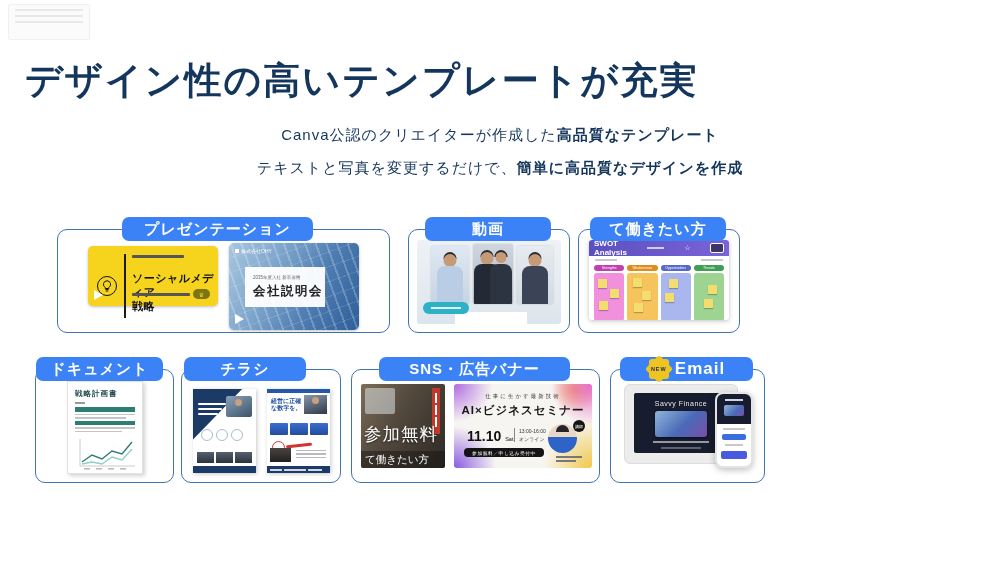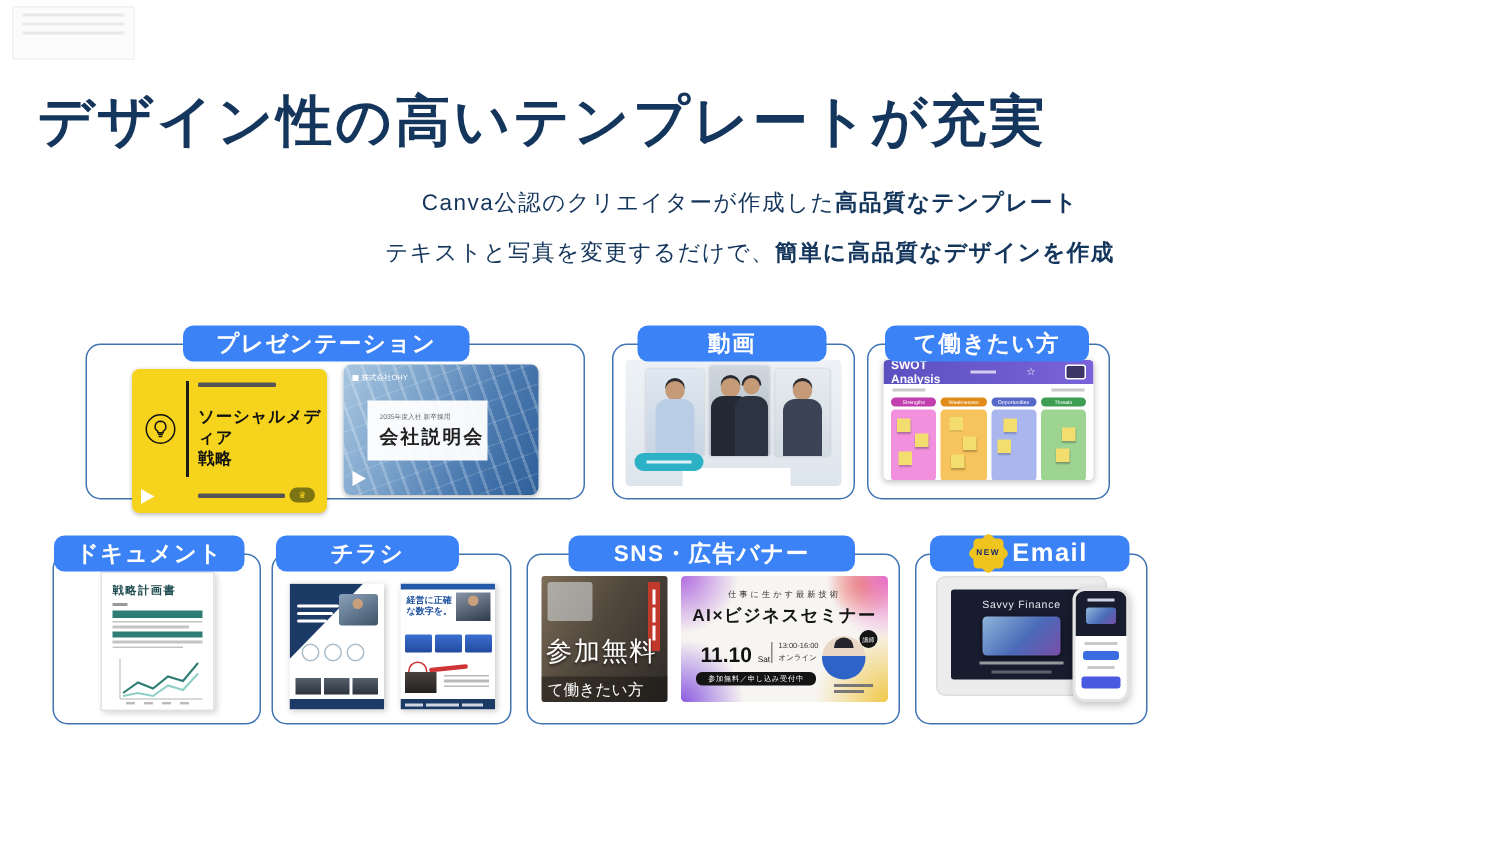--- a/index.html
+++ b/index.html
@@ -35,21 +35,21 @@
   #card-flyer{left:181px;top:369px;width:158px;height:112px;}
   #pill-flyer{left:184px;top:357px;width:122px;}
   #card-sns{left:351px;top:369px;width:247px;height:112px;}
   #pill-sns{left:379px;top:357px;width:191px;}
   #card-email{left:610px;top:369px;width:153px;height:112px;}
   #pill-email{left:620px;top:357px;width:133px;gap:5px;}
 
   .bar{position:absolute;background:#555;border-radius:1px;}
 
   
-  .slide1{left:30px;top:16px;width:130px;height:96px;background:#f6d31c;border-radius:5px;box-shadow:0 1px 3px rgba(0,0,0,.25);}
+  .slide1{left:30px;top:16px;width:130px;height:60px;background:#f6d31c;border-radius:5px;box-shadow:0 1px 3px rgba(0,0,0,.25);}
   .slide1 .divider{position:absolute;left:36px;top:8px;height:64px;border-left:2px solid #1a1a1a;}
   .slide1 .bulb{position:absolute;left:9px;top:30px;width:18px;height:18px;border:1.6px solid #111;border-radius:50%;
       display:flex;align-items:center;justify-content:center;}
   .slide1 .t1{position:absolute;left:44px;top:26px;font-size:11px;font-weight:bold;color:#111;line-height:1.25;letter-spacing:.5px;}
   .slide1 .play{position:absolute;left:6px;bottom:6px;width:0;height:0;border-left:9px solid #fff;
       border-top:5px solid transparent;border-bottom:5px solid transparent;}
   .slide1 .oval{position:absolute;right:8px;bottom:7px;width:17px;height:10px;border-radius:6px;background:#7d7414;
       display:flex;align-items:center;justify-content:center;font-size:6px;color:#f6d31c;}
   .slide2{left:171px;top:13px;width:130px;height:87px;border-radius:5px;overflow:hidden;box-shadow:0 1px 3px rgba(0,0,0,.25);
       background:linear-gradient(115deg,#a8c6e0 0%,#7ba3cb 35%,#4d7cb2 65%,#2f5f99 100%);}

